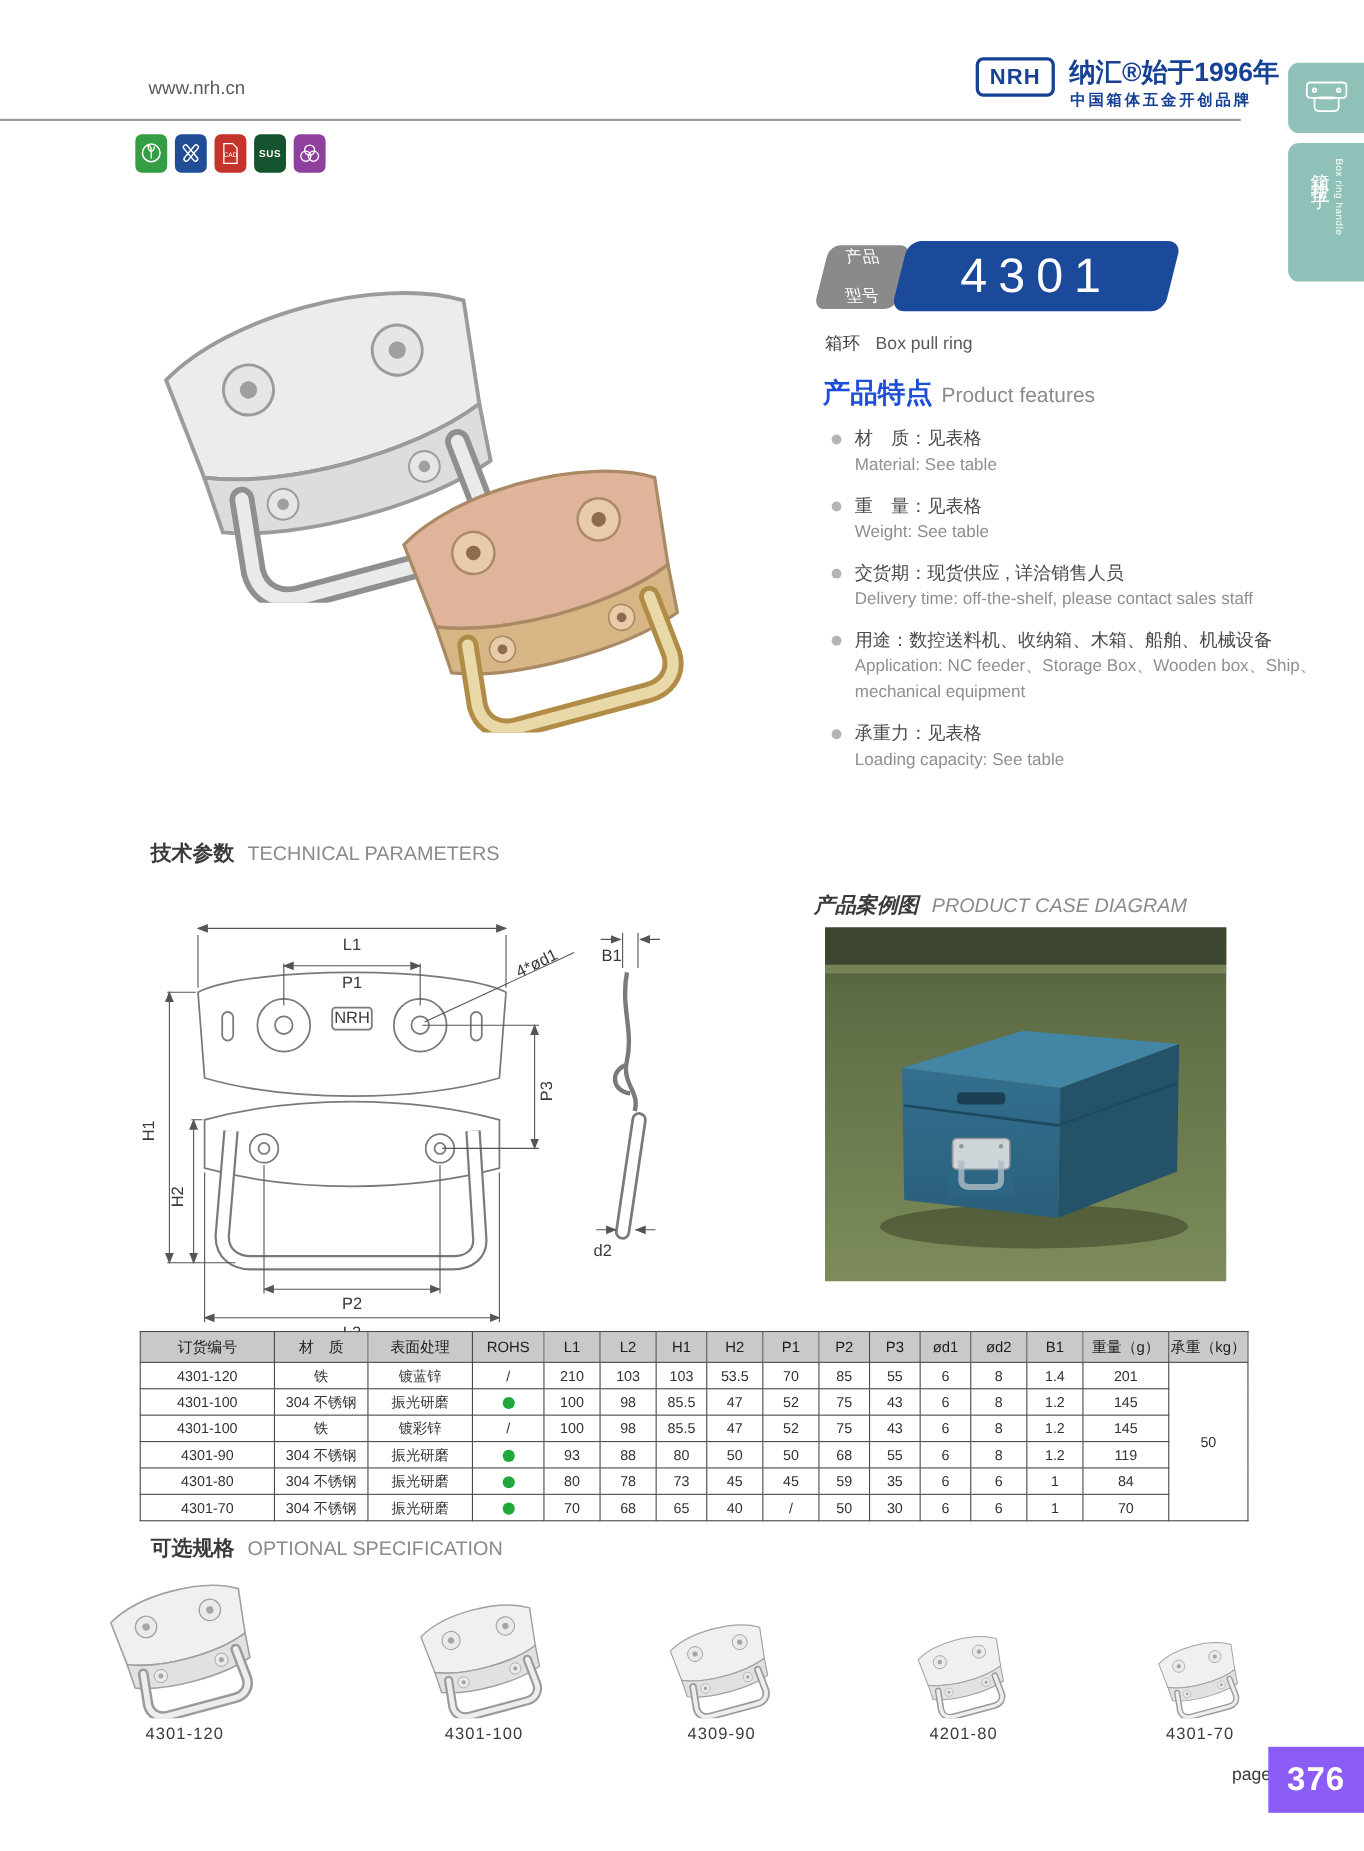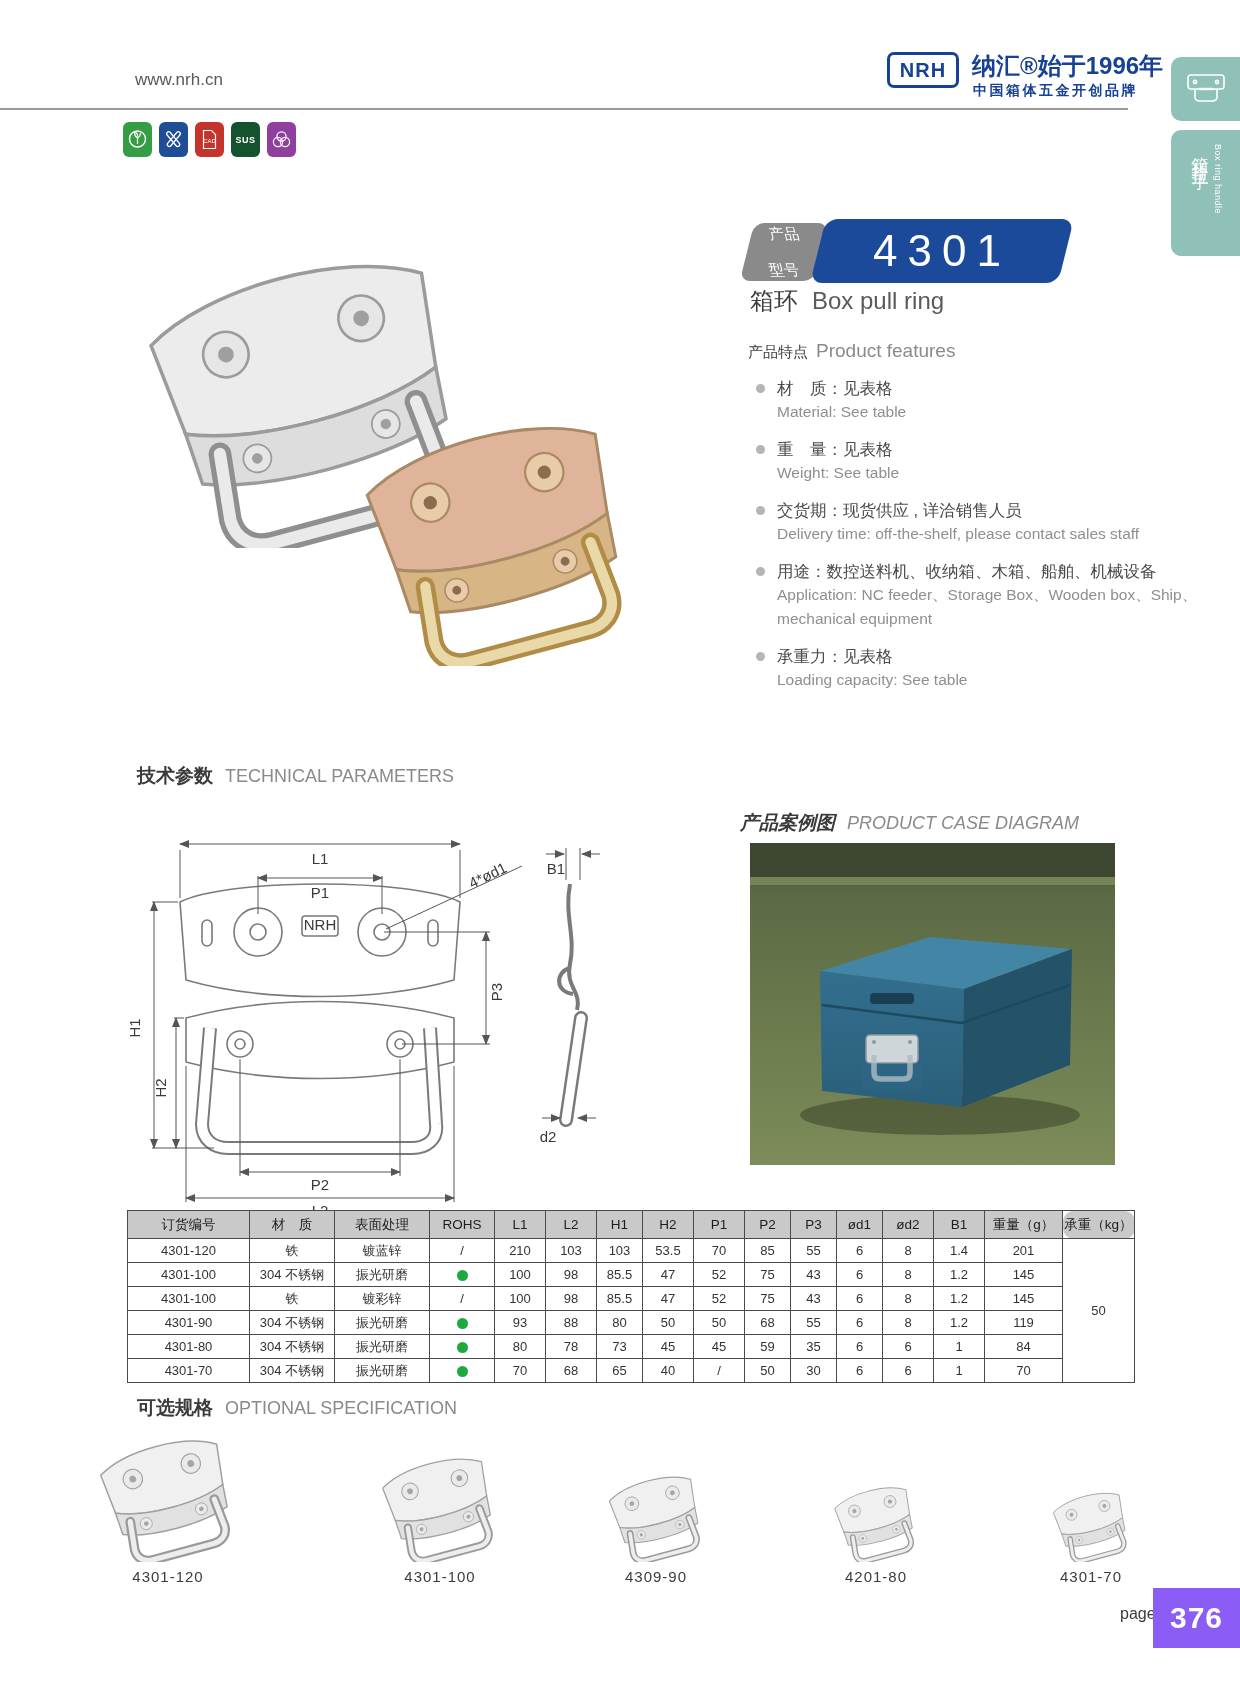--- a/index.html
+++ b/index.html
@@ -33,30 +33,30 @@
   .tab-cn{writing-mode:vertical-rl;color:#fff;font-size:17px;letter-spacing:5px;}
   .tab-en{writing-mode:vertical-rl;color:#fff;font-size:9px;margin-left:1px;letter-spacing:.5px;}
 
   
   .model-gray{left:747px;top:223px;width:74px;height:58px;background:#8a8a8a;border-radius:10px;
               transform:skewX(-14deg);display:flex;align-items:center;justify-content:center;}
   .model-gray span{transform:skewX(14deg);color:#fff;font-size:15px;line-height:18px;text-align:center;display:block;}
   .model-blue{left:818px;top:219px;width:248px;height:64px;background:#1b4a9b;border-radius:12px;
               transform:skewX(-14deg);display:flex;align-items:center;justify-content:center;}
   .model-blue span{transform:skewX(14deg);color:#fff;font-size:44px;letter-spacing:10px;}
-  .prod-name{left:750px;top:285px;font-size:24px;color:#3c3c3c;}
+  .prod-name{left:750px;top:302px;font-size:16px;color:#3c3c3c;}
   .prod-name .en{color:#5a5a5a;margin-left:14px;}
 
   
   .sec-title .cn{font-size:19px;font-weight:bold;color:#3a3a3a;}
   .sec-title .en{font-size:18px;color:#8a8a8a;margin-left:12px;}
 
   
   .features{left:748px;top:340px;width:486px;}
-  .feat-title .cn{font-size:15px;font-weight:normal;color:#404040;}
+  .feat-title .cn{font-size:25px;font-weight:bold;color:#1d4ed8;}
   .feat-title .en{font-size:19px;color:#8a8a8a;margin-left:8px;}
   .feat-list{margin-top:14px;}
   .feat-item{display:flex;margin-bottom:13px;}
   .feat-dot{width:9px;height:9px;border-radius:50%;background:#b5b5b5;margin:8px 12px 0 8px;flex:none;}
   .feat-cn{font-size:16.5px;color:#4a4a4a;line-height:24px;}
   .feat-en{font-size:15.5px;color:#8f8f8f;line-height:24px;}
 
   
   .photo-silver{left:133px;top:233px;}
   .photo-gold{left:352px;top:400px;}
@@ -365,21 +365,21 @@
           <th style="width: 50px;">L2</th>
           <th style="width: 45px;">H1</th>
           <th style="width: 50px;">H2</th>
           <th style="width: 50px;">P1</th>
           <th style="width: 45px;">P2</th>
           <th style="width: 45px;">P3</th>
           <th style="width: 45px; text-align: center;">ød1</th>
           <th style="width: 50px;">ød2</th>
           <th style="width: 50px;">B1</th>
           <th style="width: 77px;">重量（g）</th>
-          <th style="width: 71px; border-radius: 11px;">承重（kg）</th>
+          <th style="width: 71px;">承重（kg）</th>
         </tr>
       </thead>
       <tbody>
         <tr>
           <td>4301-120</td>
           <td>铁</td>
           <td>镀蓝锌</td>
           <td>/</td>
           <td>210</td>
           <td>103</td>

